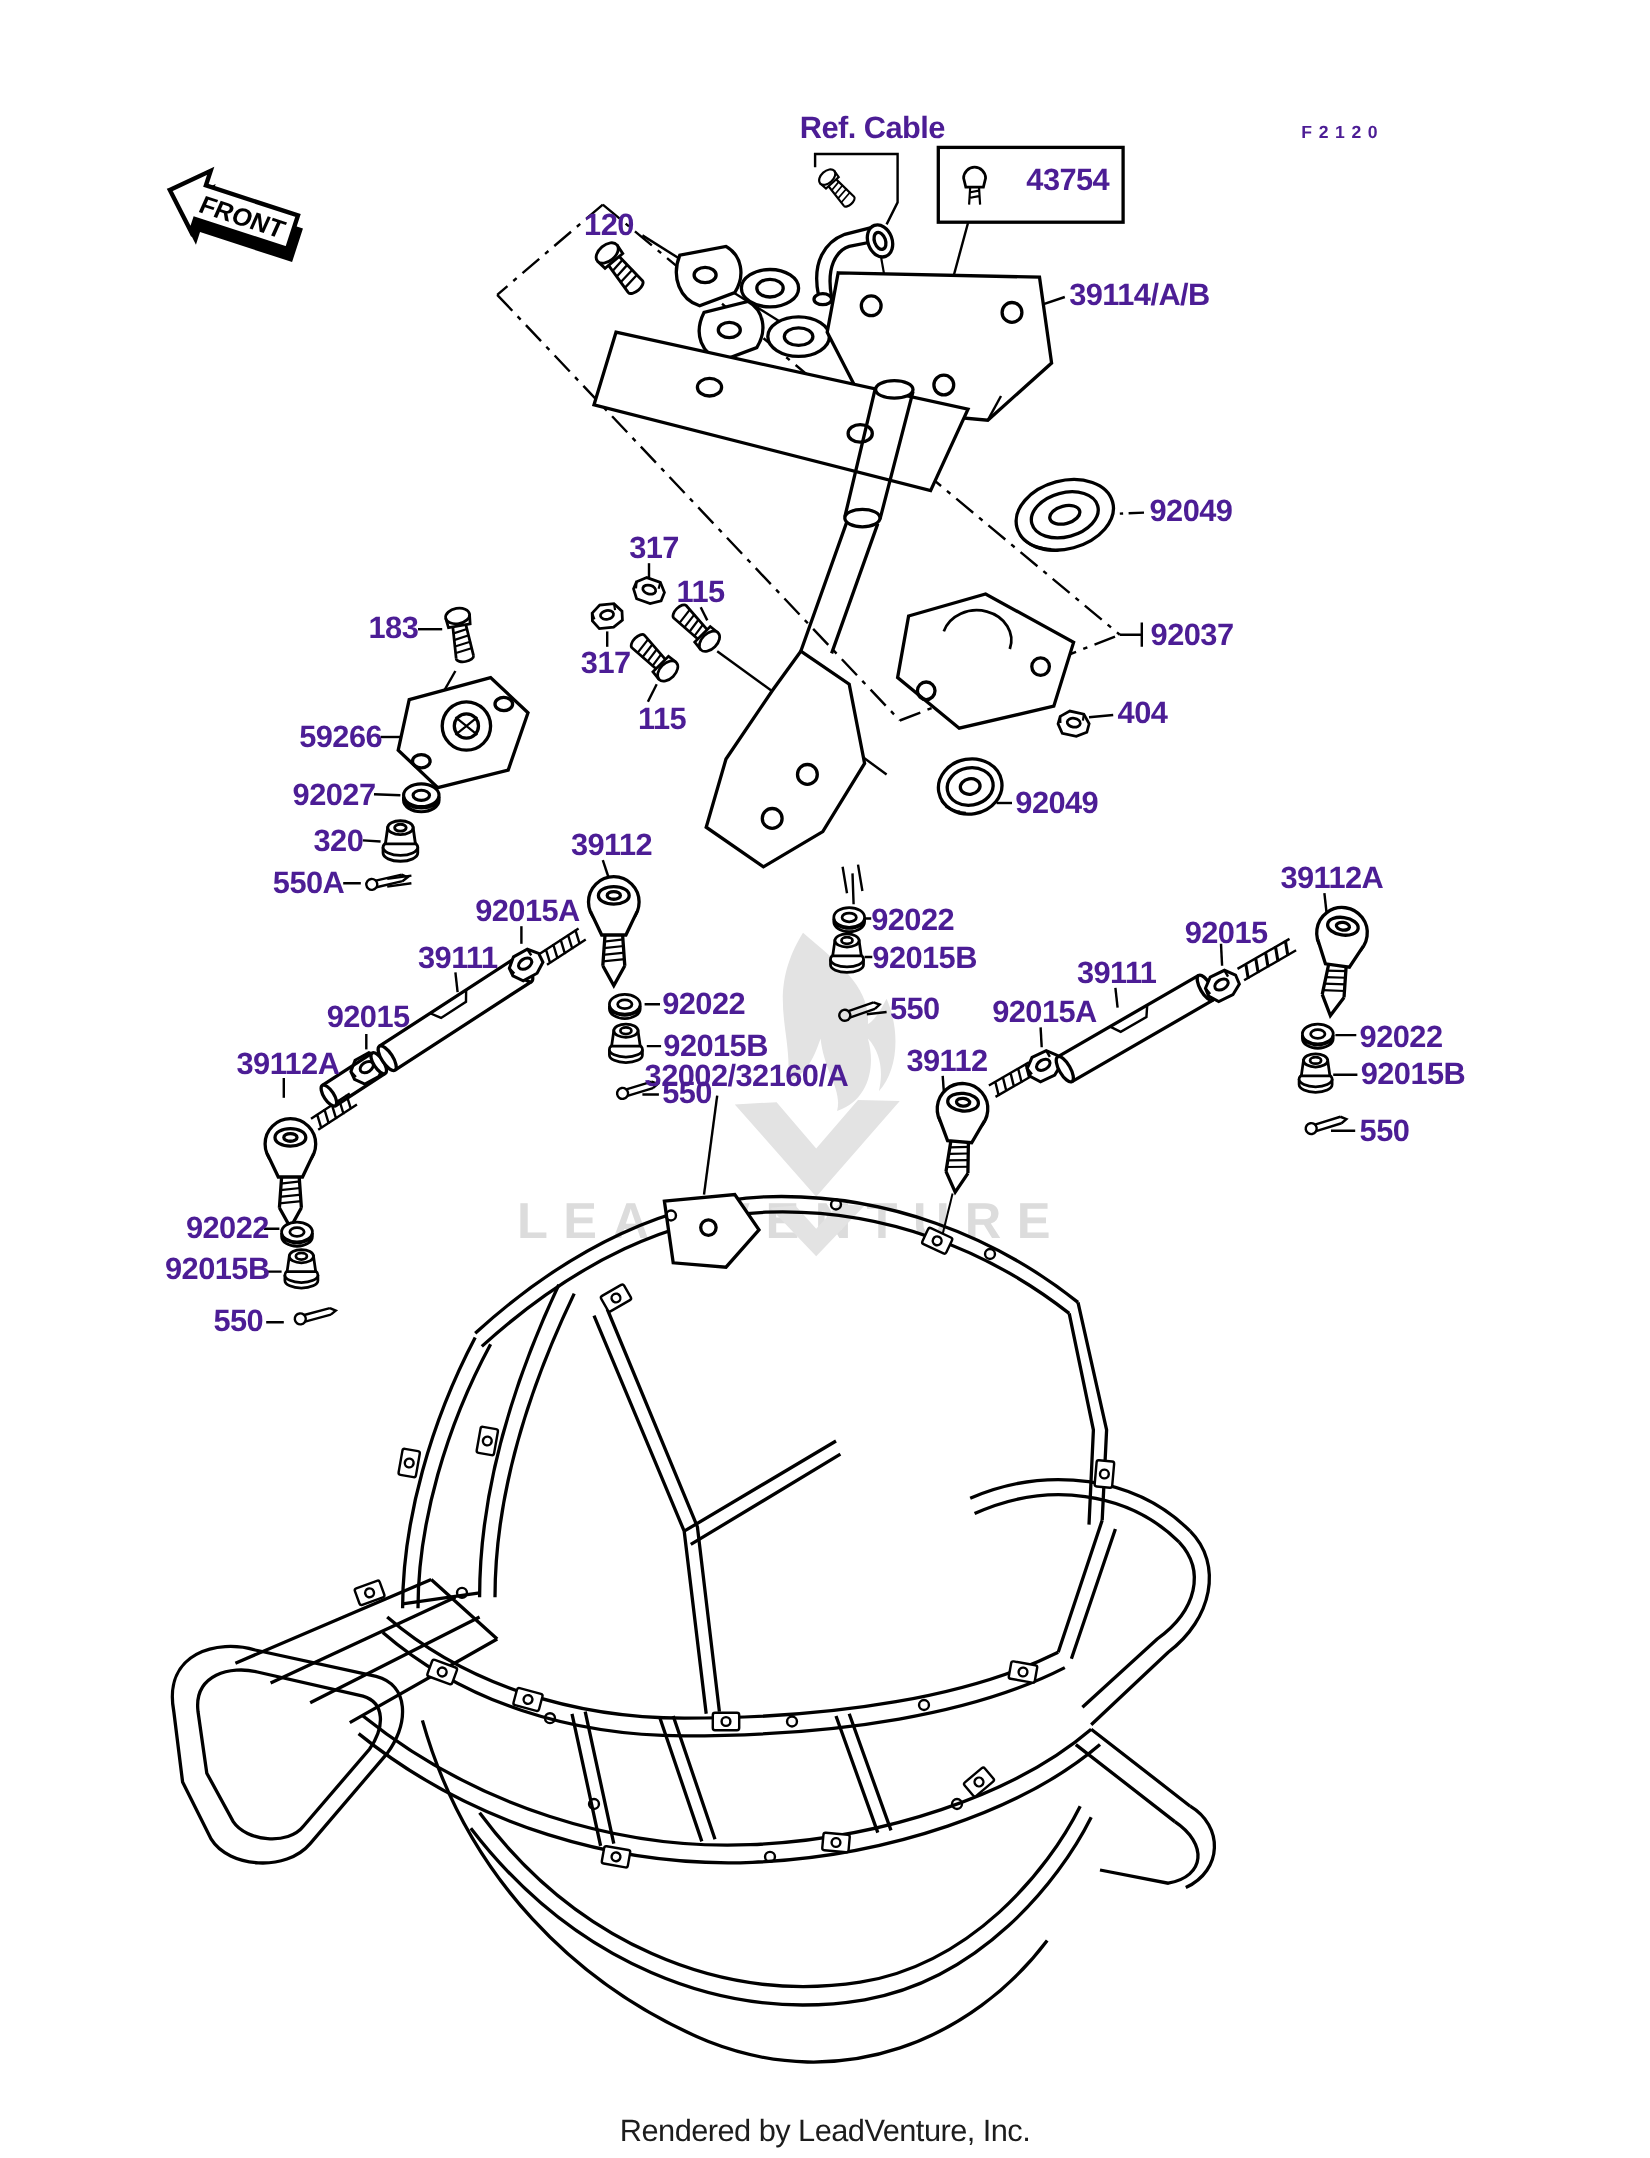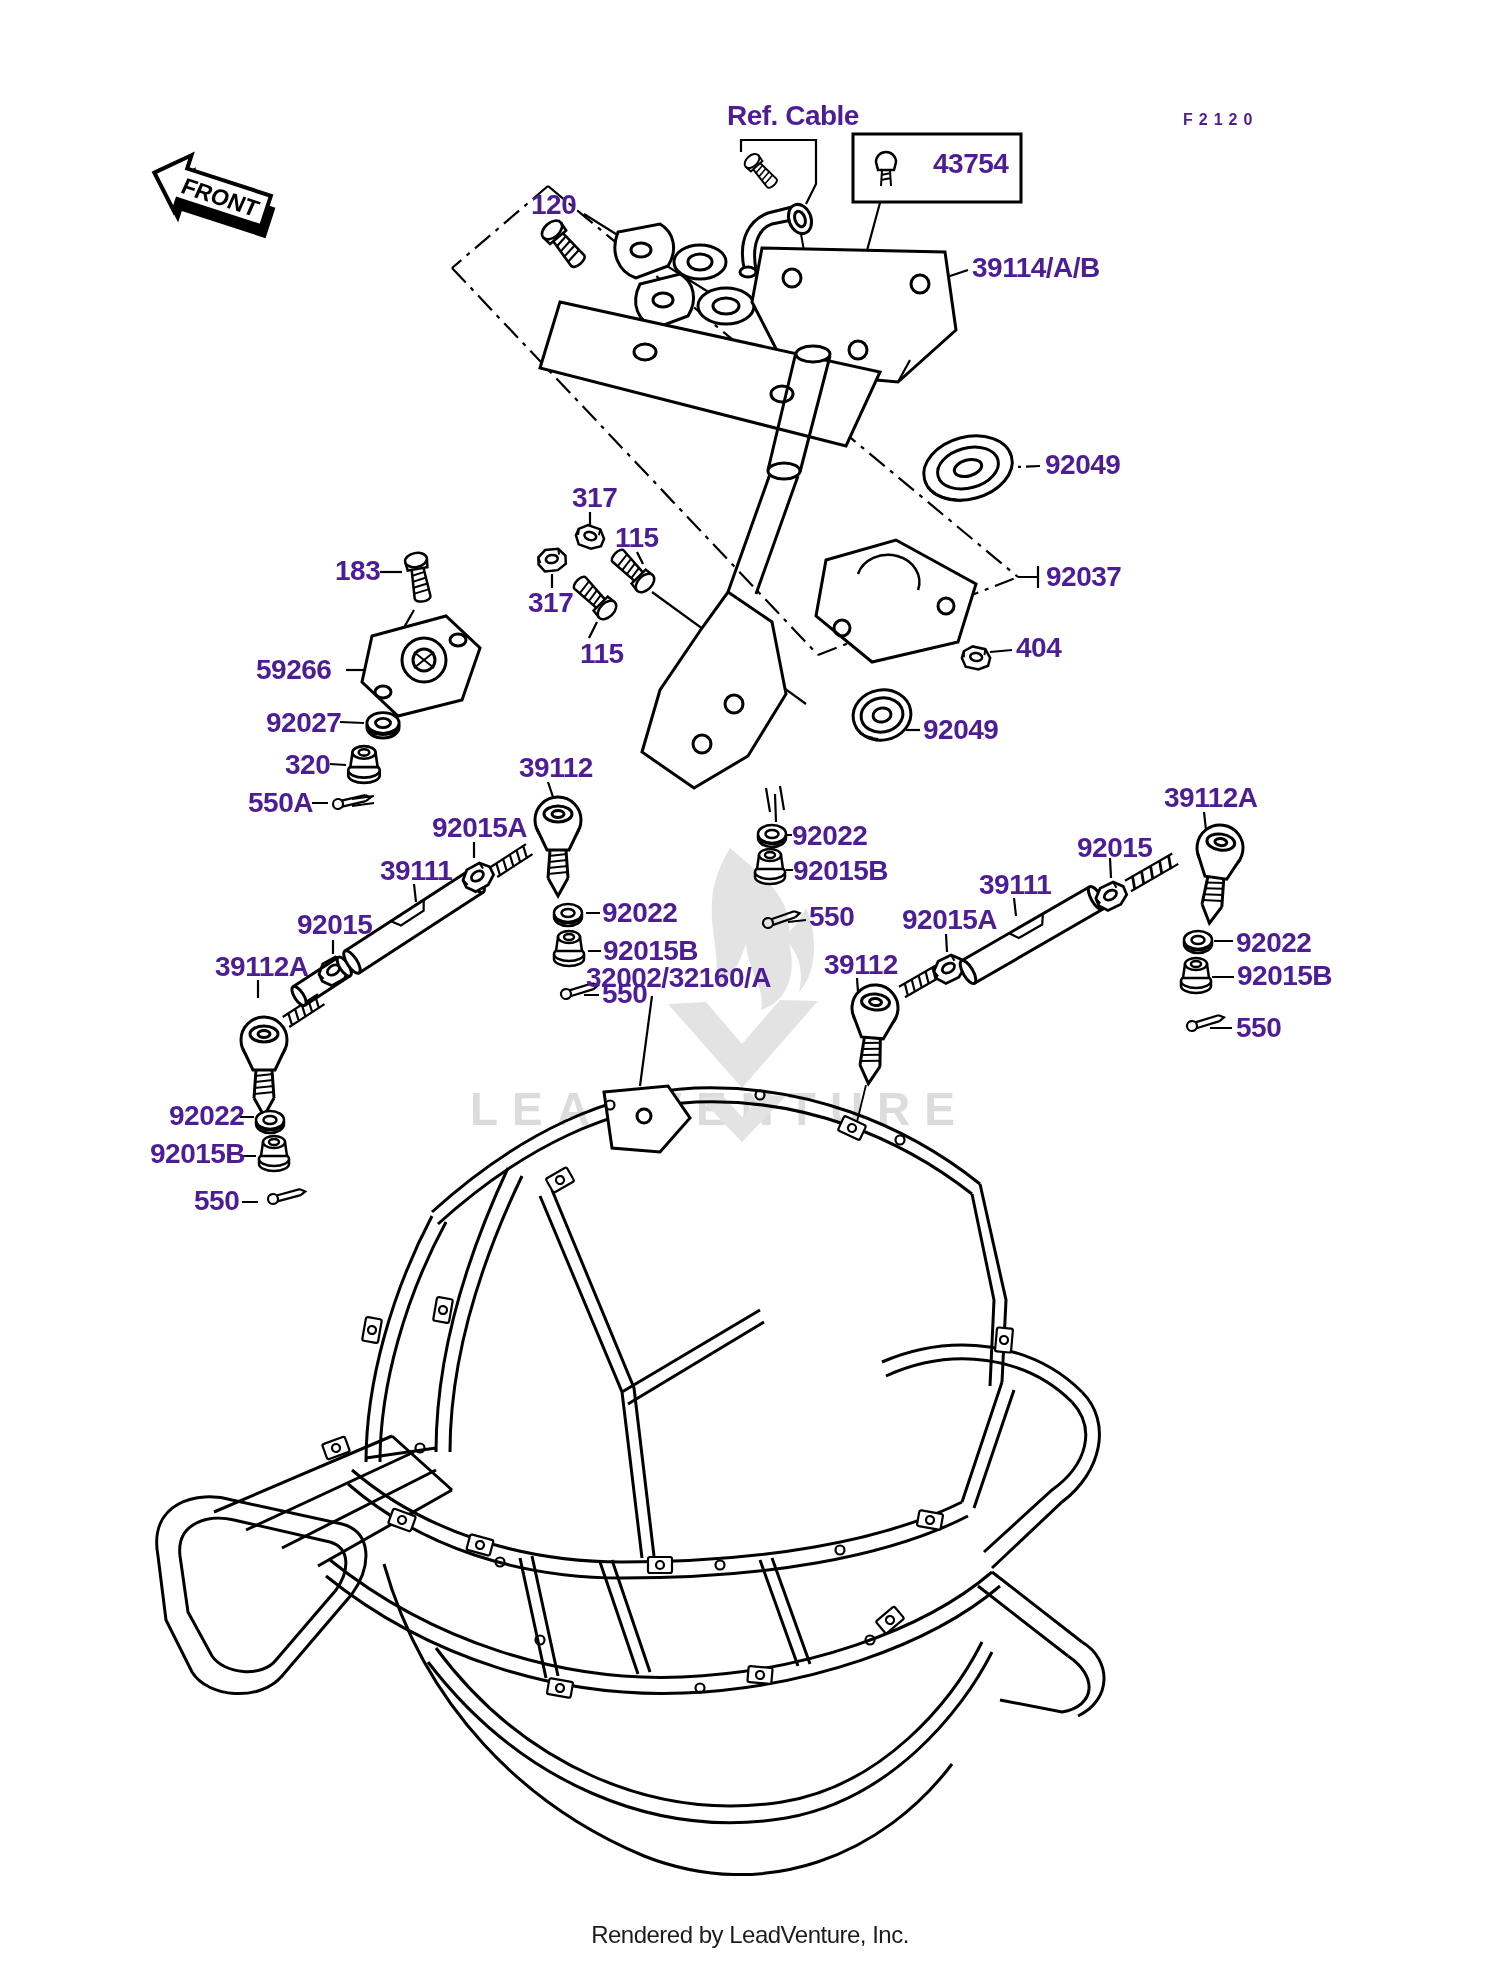--- a/index.html
+++ b/index.html
@@ -5,21 +5,21 @@
   html,body{margin:0;padding:0;background:#ffffff;}
   .page{position:relative;width:1500px;height:1962px;background:#fff;overflow:hidden;
         font-family:"Liberation Sans",sans-serif;}
   .art{position:absolute;left:0;top:0;z-index:1;}
   .callout{position:absolute;z-index:2;font-weight:700;font-size:28px;letter-spacing:-0.5px;
            color:#4c1d95;white-space:nowrap;line-height:1;}
   .figcode{font-weight:600;font-size:16px;letter-spacing:6px;}
   .watermark-text{position:absolute;left:470px;top:1082px;z-index:0;font-weight:700;font-size:46px;
            letter-spacing:14px;color:#dcdcdc;white-space:nowrap;}
   .footer{position:absolute;left:0;right:0;top:1921px;z-index:2;text-align:center;
-           font-size:24px;color:#1c1c1c;letter-spacing:-0.5px;}
+           font-size:28px;color:#1c1c1c;letter-spacing:-0.5px;}
 </style>
 </head>
 <body>
 
 <div class="page">
 
   <div class="watermark-text">LEADVENTURE</div>
 
   <svg class="art" width="1500" height="1962" viewBox="0 0 1500 1962" xmlns="http://www.w3.org/2000/svg">
     <defs>
@@ -329,21 +329,21 @@
   <div class="callout" style="left:972px;top:254px">39114/A/B</div>
   <div class="callout" style="left:1045px;top:451px">92049</div>
   <div class="callout" style="left:1046px;top:563px">92037</div>
   <div class="callout" style="left:1016px;top:634px">404</div>
   <div class="callout" style="left:923px;top:716px">92049</div>
   <div class="callout" style="left:572px;top:484px">317</div>
   <div class="callout" style="left:615px;top:524px">115</div>
   <div class="callout" style="left:528px;top:589px">317</div>
   <div class="callout" style="left:580px;top:640px">115</div>
   <div class="callout" style="left:335px;top:557px">183</div>
-  <div class="callout" style="left:256px;top:656px">59266</div>
+  <div class="callout" style="left:272px;top:656px">59266</div>
   <div class="callout" style="left:266px;top:709px">92027</div>
   <div class="callout" style="left:285px;top:751px">320</div>
   <div class="callout" style="left:248px;top:789px">550A</div>
   <div class="callout" style="left:519px;top:754px">39112</div>
   <div class="callout" style="left:432px;top:814px">92015A</div>
   <div class="callout" style="left:380px;top:857px">39111</div>
   <div class="callout" style="left:297px;top:911px">92015</div>
   <div class="callout" style="left:215px;top:953px">39112A</div>
   <div class="callout" style="left:602px;top:899px">92022</div>
   <div class="callout" style="left:603px;top:937px">92015B</div>

